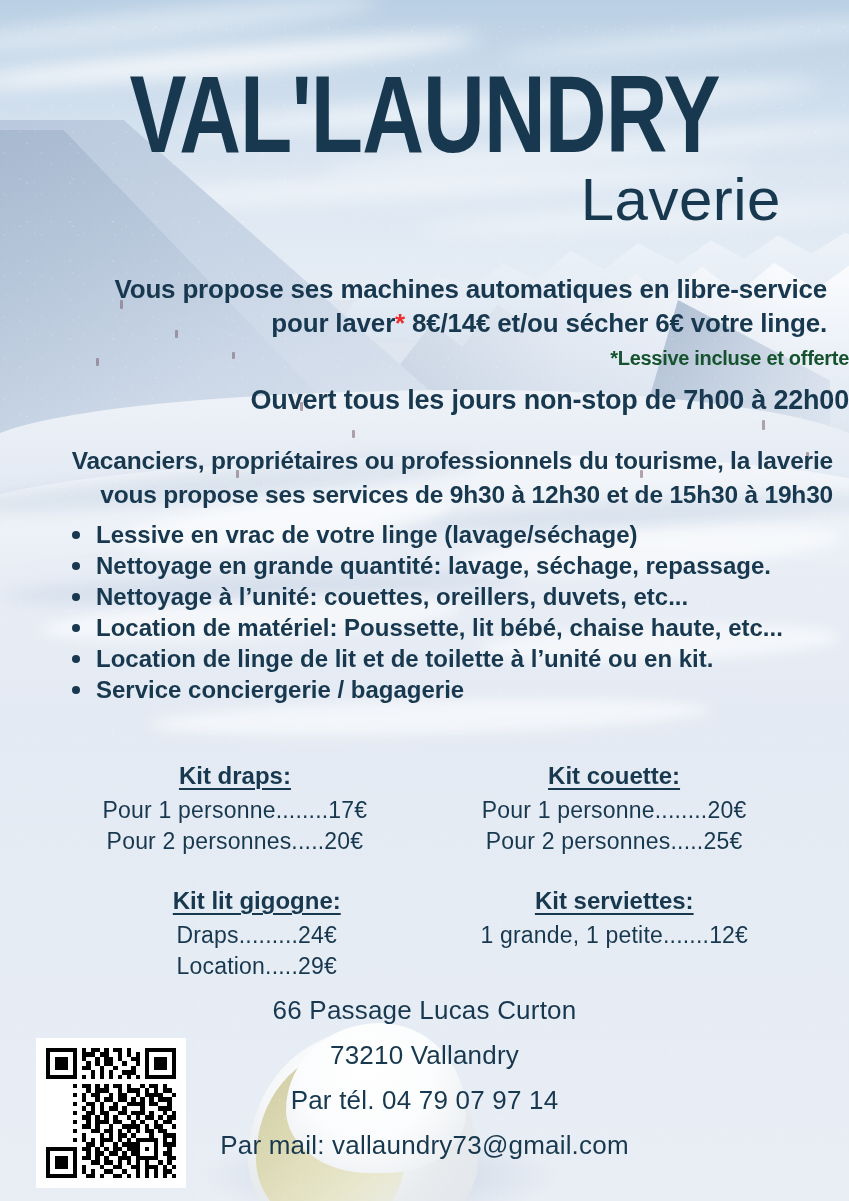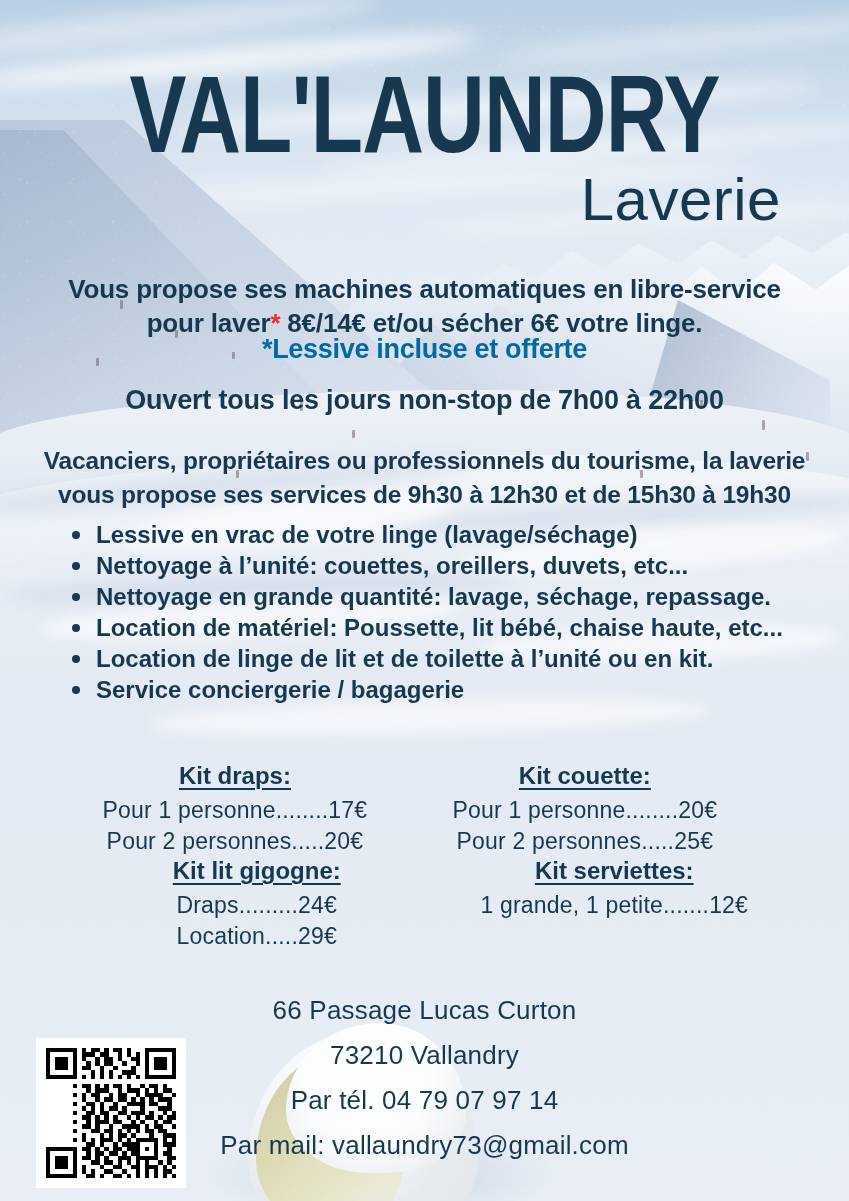--- a/index.html
+++ b/index.html
@@ -221,29 +221,29 @@
     line-height: 1;
     font-weight: 400;
     color: #17384f;
     letter-spacing: 0.5px;
     margin: 0;
   }
 
   .para {
     position: absolute;
     left: 0; right: 0;
-    text-align: center;
+    text-align: right;
     color: #17384f;
     font-weight: 700;
     letter-spacing: -0.2px;
   }
   .p-intro { top: 272px; font-size: 26px; line-height: 34px; padding: 0 22px; }
   .p-intro .star { color: #ef2b2b; }
   .p-free {
-    top: 334px; font-size: 27px; color: #0369a1; letter-spacing: -0.3px;
+    top: 347px; font-size: 20px; color: #14532d; letter-spacing: -0.3px;
   }
   .p-hours { top: 385px; font-size: 27px; }
   .p-services { top: 444px; font-size: 24.5px; line-height: 34px; padding: 0 16px; }
 
   .bullets {
     position: absolute;
     left: 44px; top: 519px;
     margin: 0;
     padding: 0 0 0 28px;
     list-style: none;
@@ -273,41 +273,42 @@
     text-underline-offset: 5px;
     text-decoration-thickness: 2px;
   }
 
   .kits {
     position: absolute;
     left: 60px; right: 60px; top: 762px;
   }
   .kit-row {
     display: flex;
+    justify-content: space-between;
   }
   .kit {
     width: 48%;
     text-align: center;
     color: #17384f;
   }
   .kit-head {
     font-size: 24px;
     font-weight: 700;
     text-decoration: underline;
     text-underline-offset: 4px;
     text-decoration-thickness: 2px;
     margin-bottom: 5px;
   }
   .kit-line {
     font-size: 23px;
     font-weight: 400;
     line-height: 31px;
     letter-spacing: 0.2px;
   }
-  .kit-row.second { }
+  .kit-row.second { margin-top: 30px; }
   .kit-row.second .kit.left  { padding-left: 22px; }
   .kit-row.second .kit.right { padding-left: 8px; }
 
   .contact {
     position: absolute;
     left: 0; right: 0; top: 988px;
     text-align: center;
     color: #17384f;
   }
   .contact-title {
@@ -411,22 +412,22 @@
 
     <div class="para p-hours">Ouvert tous les jours non-stop de 7h00 à 22h00</div>
 
     <div class="para p-services">
       <div>Vacanciers, propriétaires ou professionnels du tourisme, la laverie</div>
       <div>vous propose ses services de 9h30 à 12h30 et de 15h30 à 19h30</div>
     </div>
 
     <ul class="bullets">
       <li>Lessive en vrac de votre linge (lavage/séchage)</li>
+      <li>Nettoyage en grande quantité: lavage, séchage, repassage.</li>
       <li>Nettoyage à l’unité: couettes, oreillers, duvets, etc...</li>
-      <li>Nettoyage en grande quantité: lavage, séchage, repassage.</li>
       <li>Location de matériel: Poussette, lit bébé, chaise haute, etc...</li>
       <li>Location de linge de lit et de toilette à l’unité ou en kit.</li>
       <li>Service conciergerie / bagagerie</li>
     </ul>
 
 
     <div class="kits">
       <div class="kit-row first">
         <div class="kit left">
           <div class="kit-head">Kit draps:</div>

